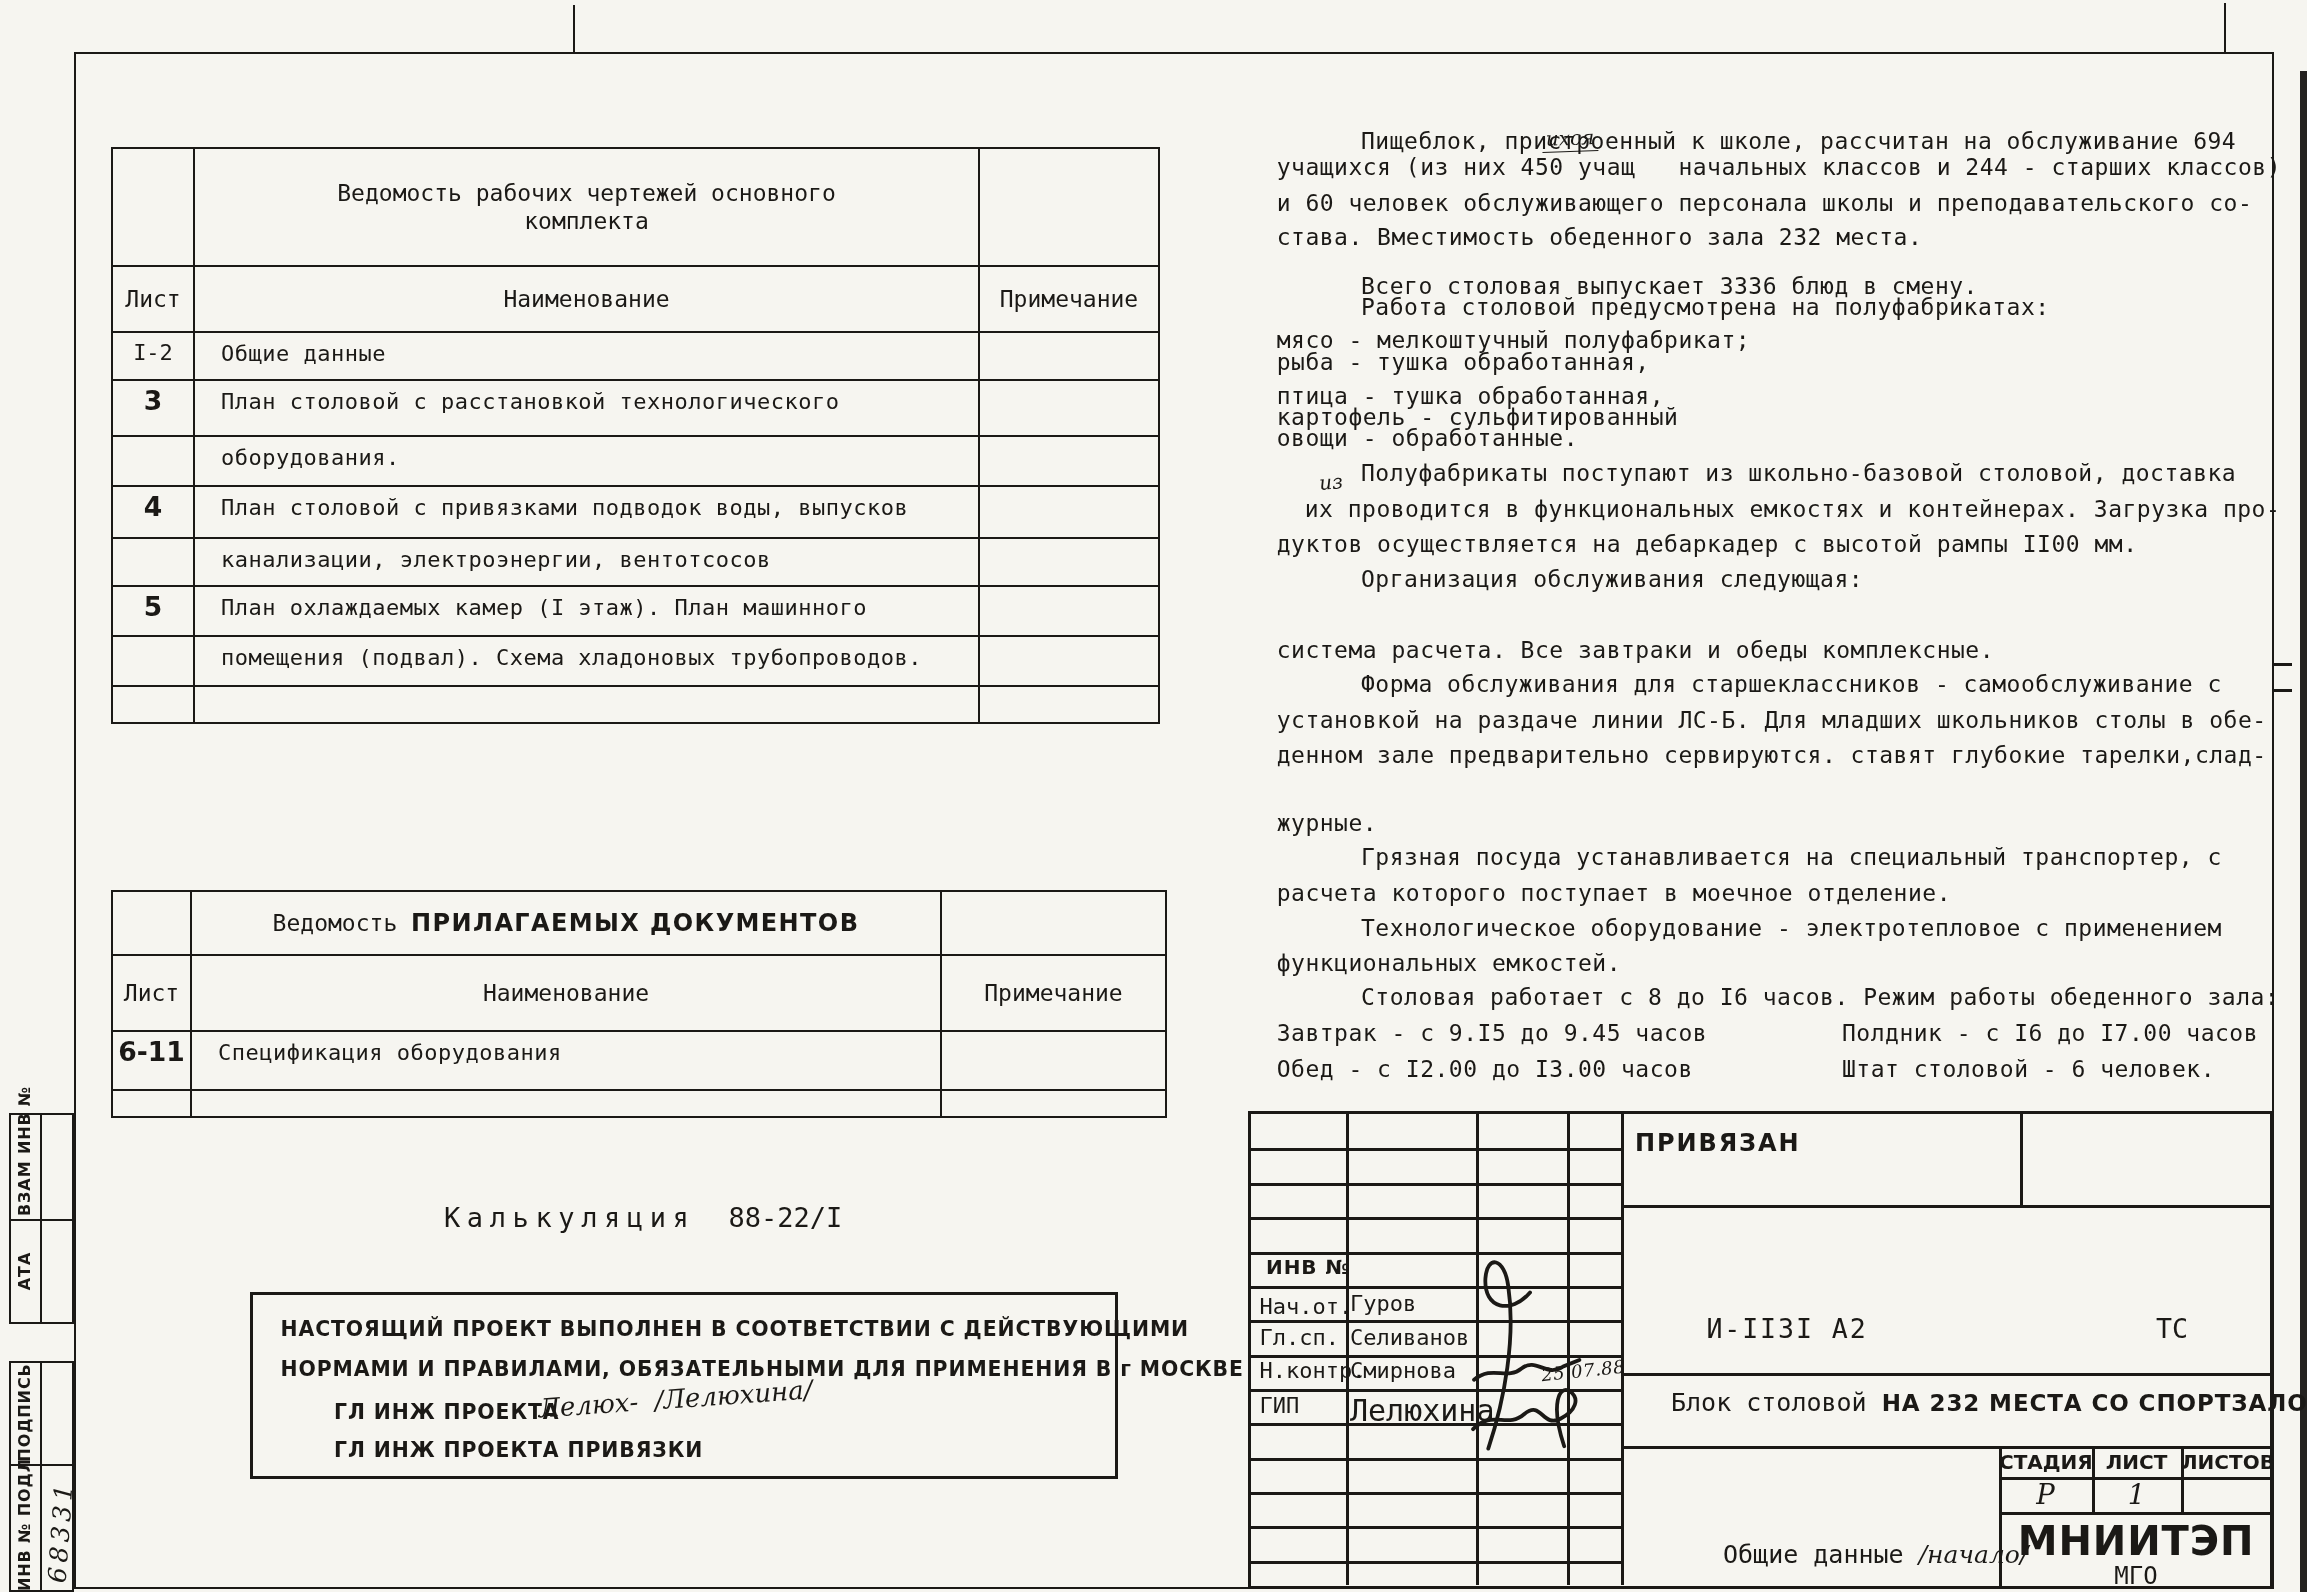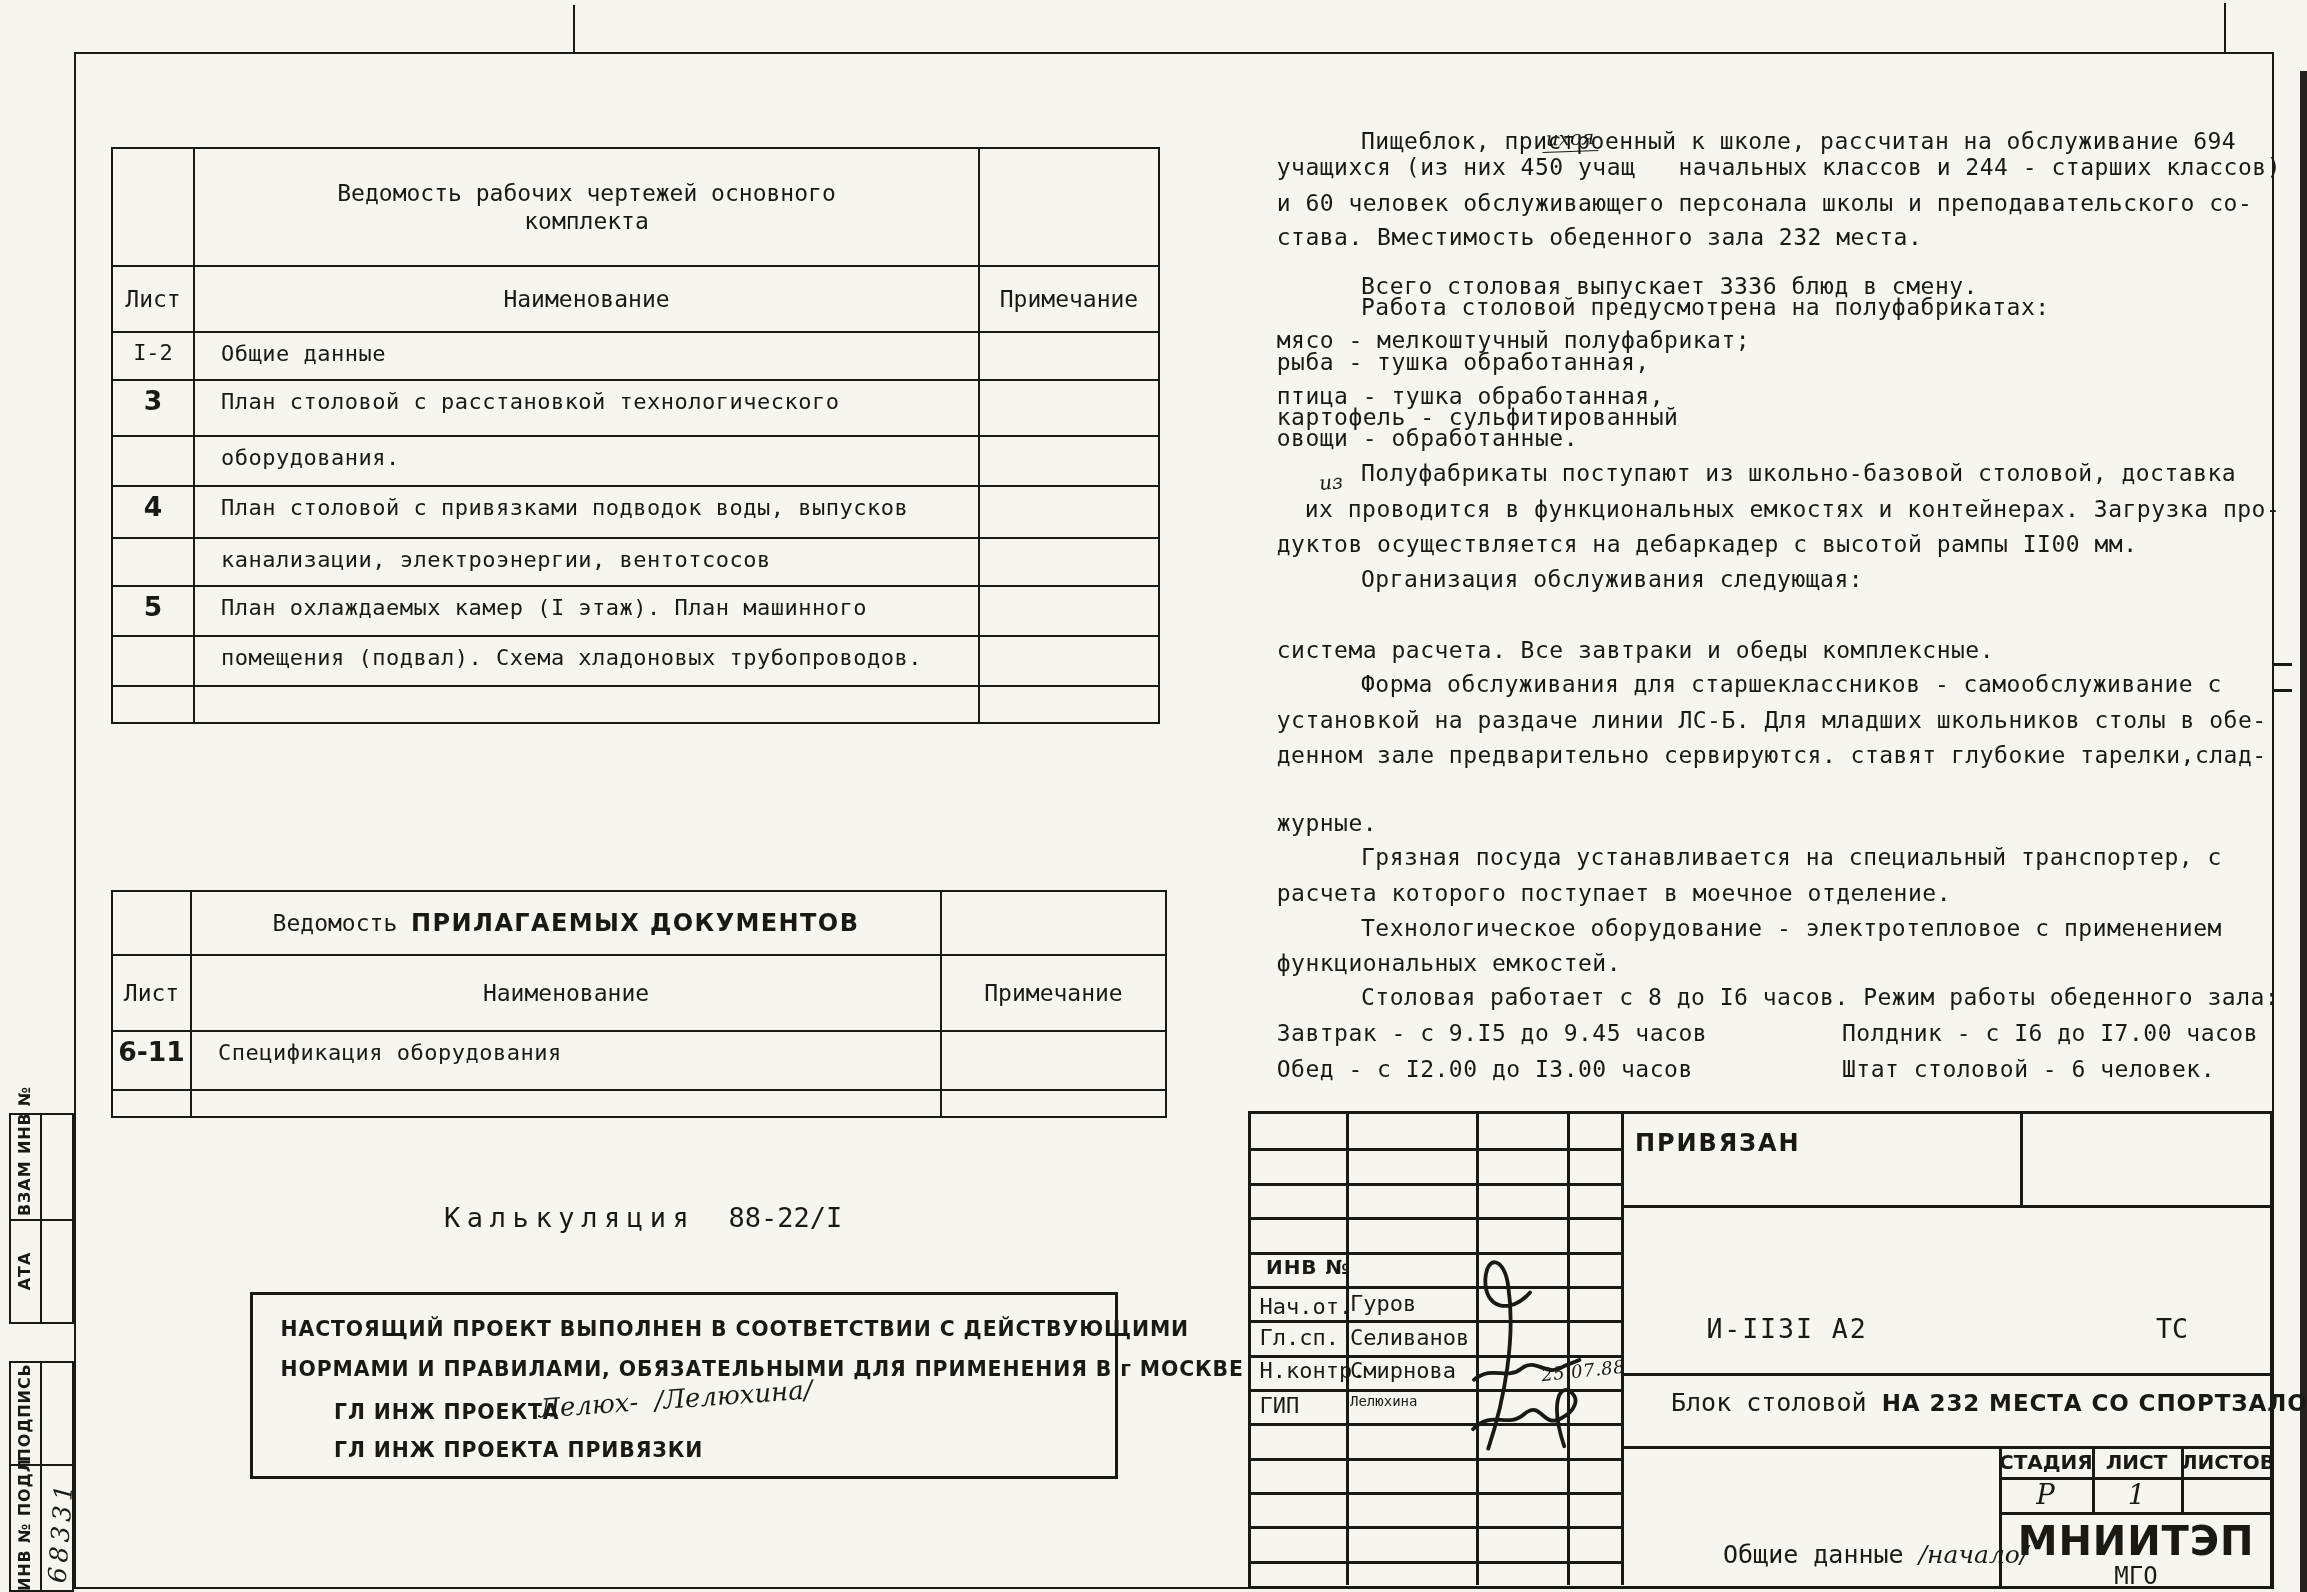--- a/index.html
+++ b/index.html
@@ -228,21 +228,21 @@
     <div class="hline" style="left: 748px; top: 398px; width: 274px; height: 2.8px;"></div>
     <div class="tb-text hand" style="left: 384px; top: 15px; font-size: 24px; letter-spacing: 1.9px;">ПРИВЯЗАН</div>
     <div class="tb-text hand" style="left: 15px; top: 141px; font-size: 20px; letter-spacing: 0.9px;">ИНВ №</div>
     <div class="tb-text mono" style="left: 8.5px; top: 180px; font-size: 22px;">Нач.от.</div>
     <div class="tb-text mono" style="left: 99px; top: 177px; font-size: 22px;">Гуров</div>
     <div class="tb-text mono" style="left: 8.5px; top: 211px; font-size: 22px;">Гл.сп.</div>
     <div class="tb-text mono" style="left: 99px; top: 211px; font-size: 22px;">Селиванов</div>
     <div class="tb-text mono" style="left: 8.5px; top: 244px; font-size: 22px;">Н.контр.</div>
     <div class="tb-text mono" style="left: 99px; top: 244px; font-size: 22px;">Смирнова</div>
     <div class="tb-text mono" style="left: 8.5px; top: 279px; font-size: 22px;">ГИП</div>
-    <div class="tb-text mono" style="left: 99px; top: 279px; font-size: 14px;">Лелюхина</div>
+    <div class="tb-text mono" style="left: 99px; top: 279px; font-size: 30px;">Лелюхина</div>
     <div class="tb-text mono" style="left: 403px; top: 199px; width: 266px; text-align: center; font-size: 26.6px; letter-spacing: 1.9px;">И-II3I А2</div>
     <div class="tb-text mono" style="left: 883px; top: 199px; width: 76px; text-align: center; font-size: 26.6px;">ТС</div>
     <div class="tb-text" style="left: 420px; top: 274px; font-size: 25px;"><span class="mono">Блок столовой </span><span class="hand" style="font-size: 23px; letter-spacing: 0.9px;">НА 232 МЕСТА СО СПОРТЗАЛОМ</span></div>
     <div class="tb-text hand" style="left: 748px; top: 336px; width: 71px; text-align: center; font-size: 20px;">СТАДИЯ</div>
     <div class="tb-text hand" style="left: 841px; top: 336px; width: 89px; text-align: center; font-size: 20px;">ЛИСТ</div>
     <div class="tb-text hand" style="left: 930px; top: 336px; width: 84px; text-align: left; font-size: 20px;">ЛИСТОВ</div>
     <div class="tb-text cursive" style="left: 748px; top: 364px; width: 93px; text-align: center; font-size: 27.5px;">Р</div>
     <div class="tb-text cursive" style="left: 841px; top: 364px; width: 89px; text-align: center; font-size: 27.5px;">1</div>
     <div class="tb-text" style="left: 472px; top: 426px; font-size: 25px;"><span class="mono">Общие данные </span><span class="cursive" style="font-size: 25px;">/начало/</span></div>
     <div class="tb-text hand" style="left: 748px; top: 404px; width: 274px; text-align: center; font-size: 40px; letter-spacing: 0.9px;">МНИИТЭП</div>

